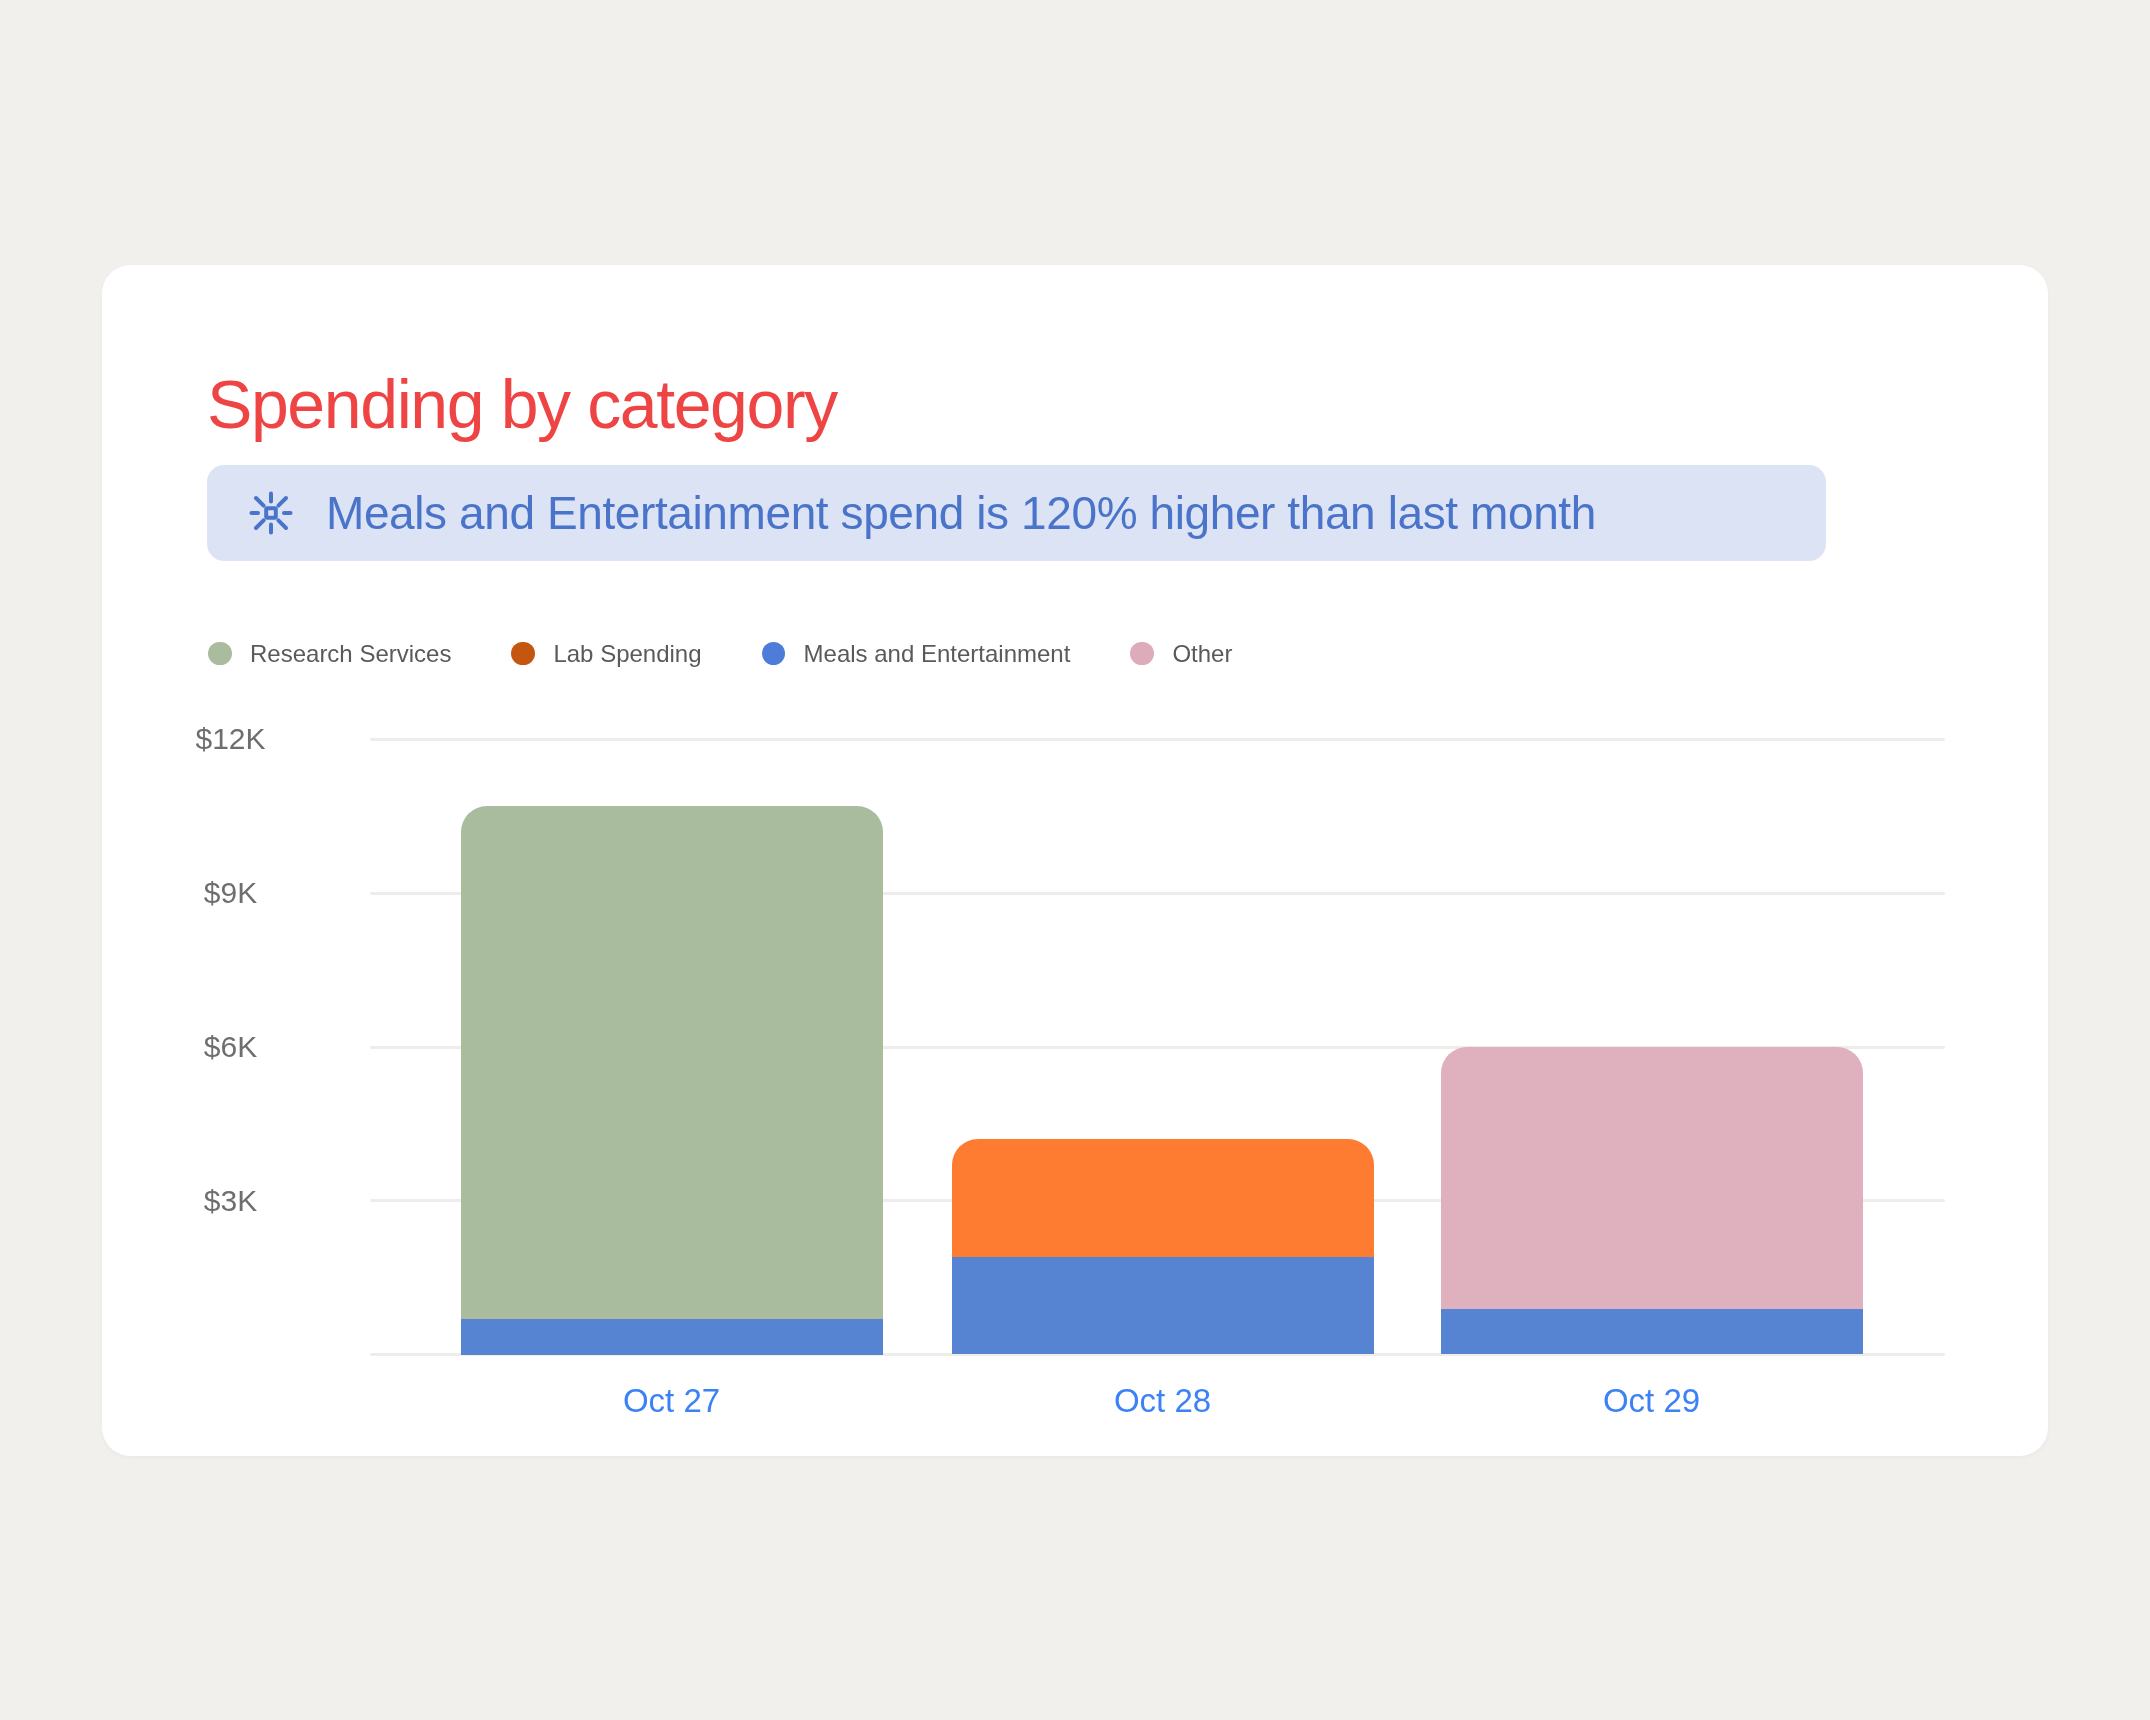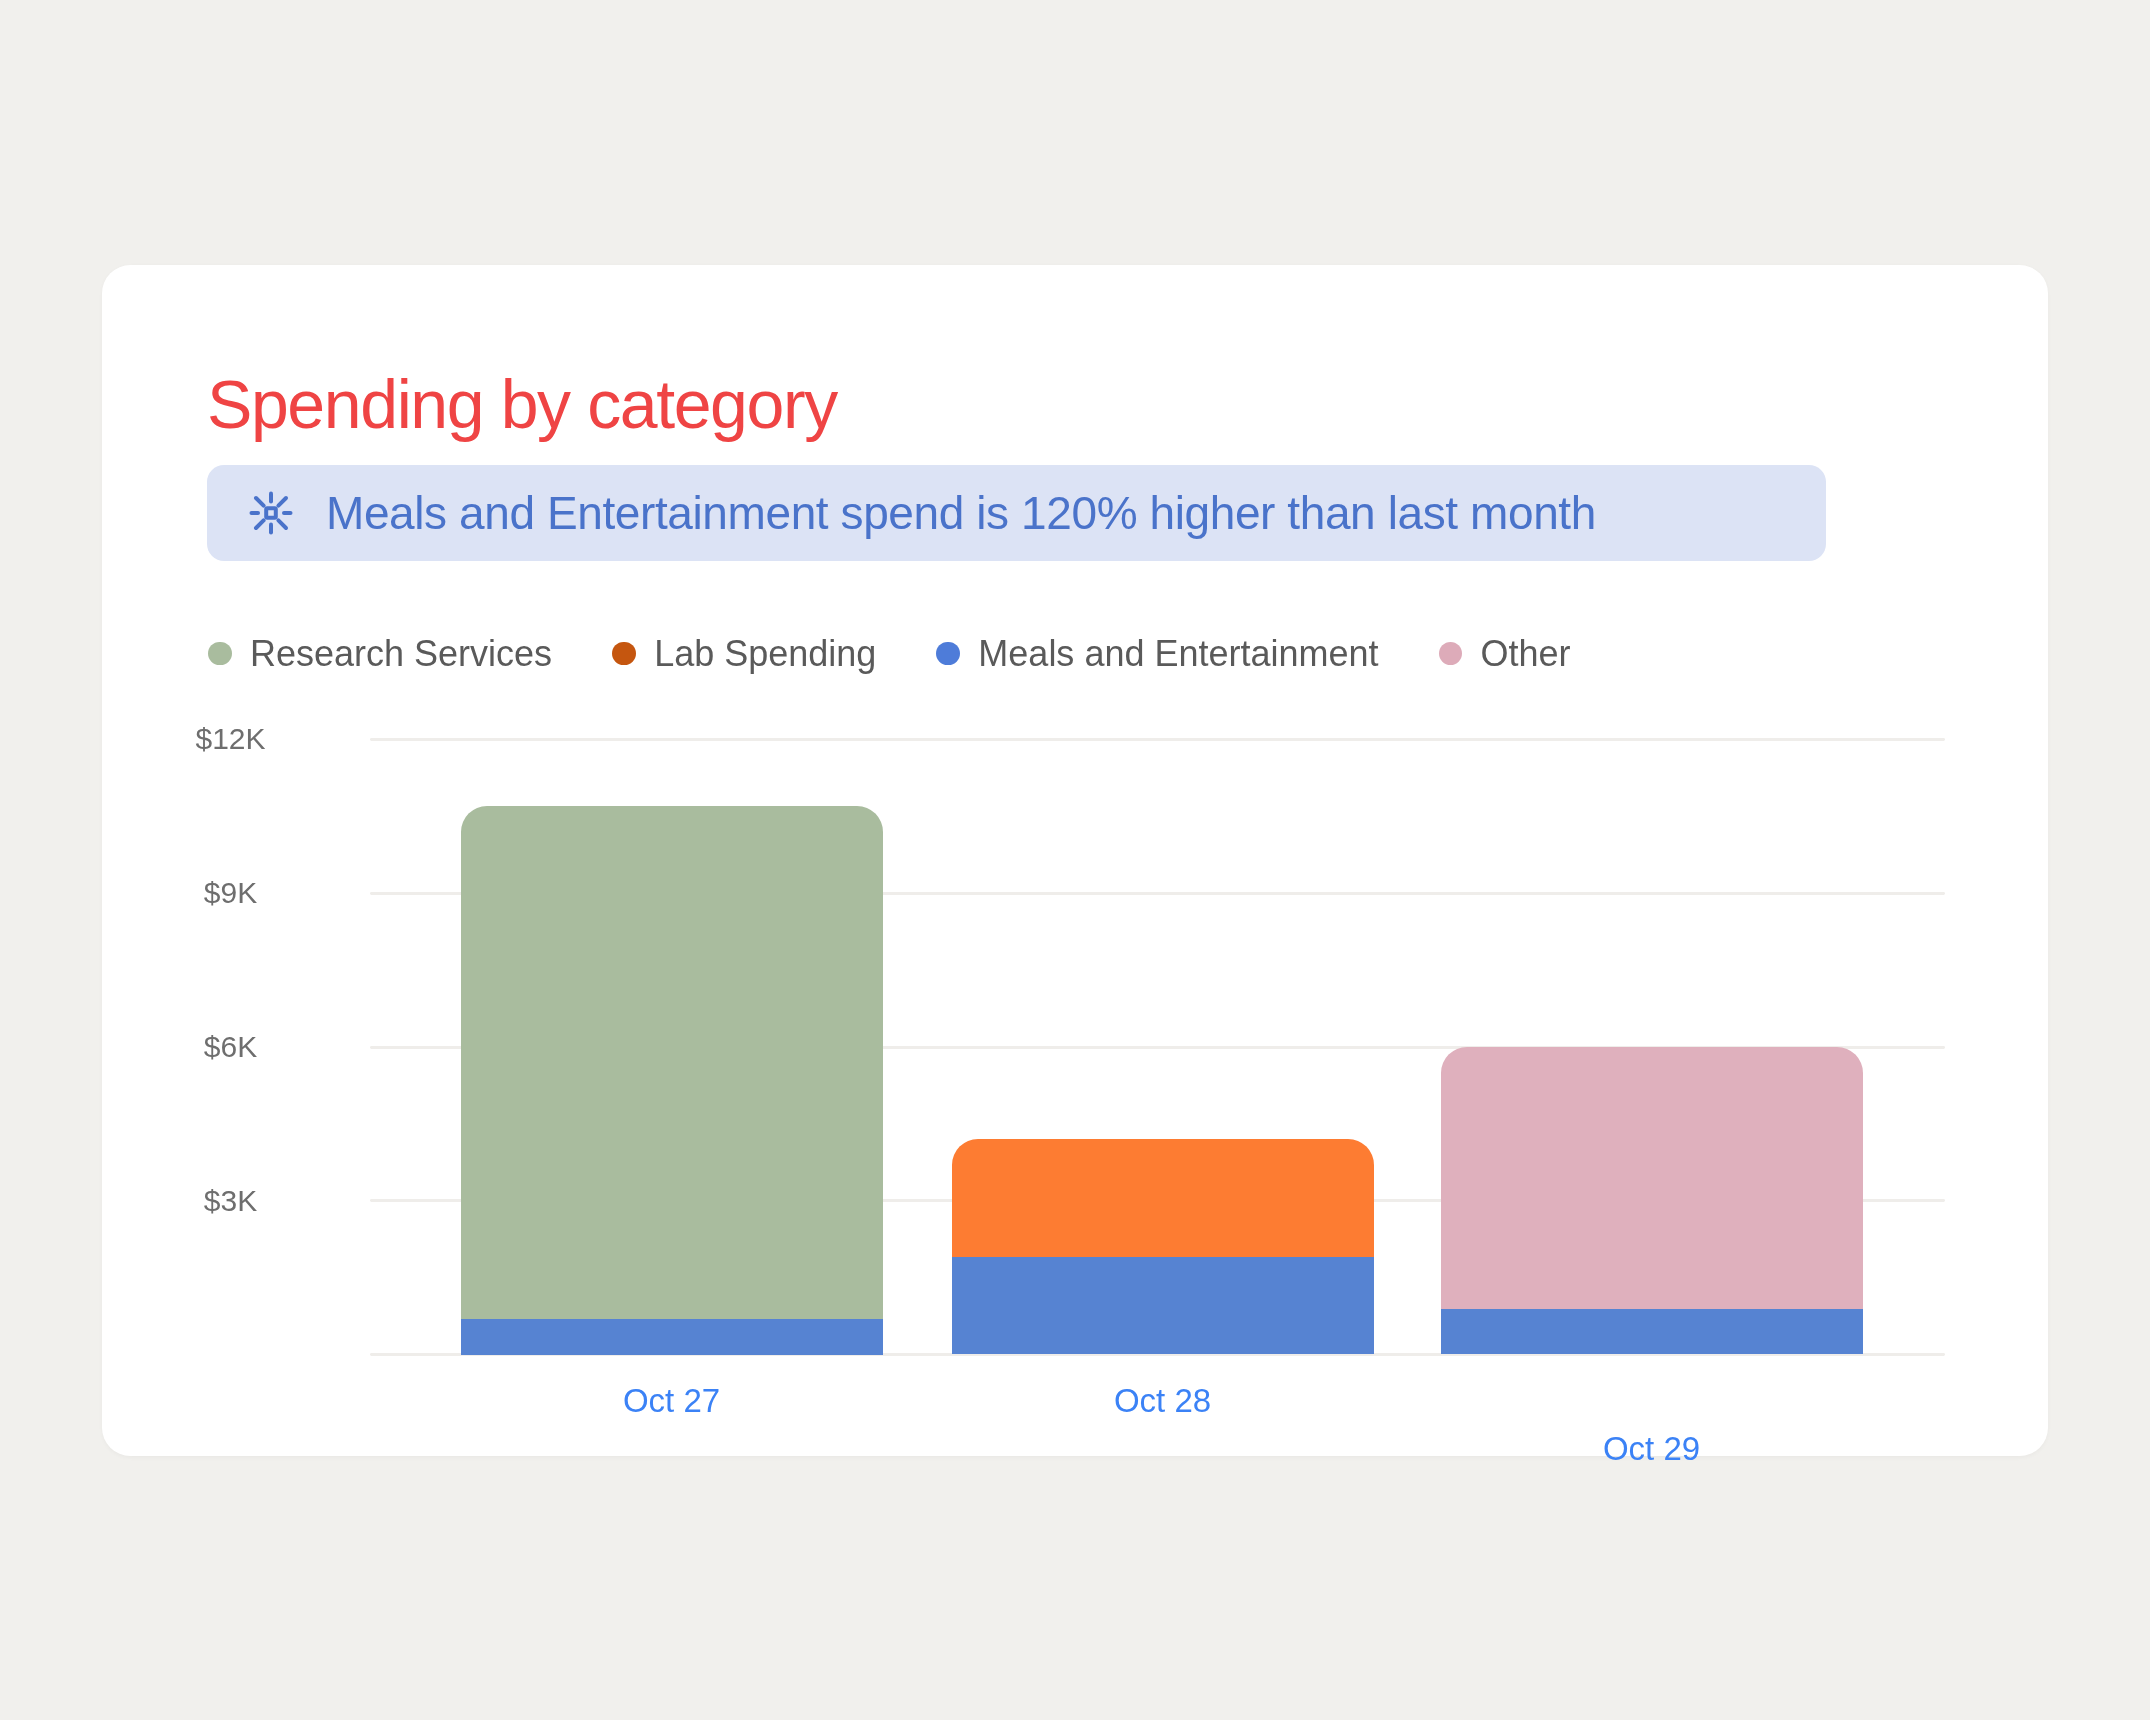--- a/index.html
+++ b/index.html
@@ -32,21 +32,21 @@
     font-size:46px; line-height:50px; color:#4a73ca; font-weight:400;
     letter-spacing:-0.4px;
   }
   .banner-icon { width:48px; height:48px; flex:0 0 auto; display:block; }
   .legend {
     position:absolute; left:106px; top:370px;
     display:flex; align-items:center; gap:60px;
   }
   .legend-item { display:flex; align-items:center; gap:18.5px; cursor:default; }
   .legend-dot { width:23.5px; height:23.5px; border-radius:50%; flex:0 0 auto; }
-  .legend-label { font-size:36px; line-height:37px; color:#5a5a5a; }
+  .legend-label { font-size:24px; line-height:37px; color:#5a5a5a; }
   .chart { position:absolute; left:0; top:0; width:100%; height:100%; }
   .gridline {
     position:absolute; height:2.8px; background:#efedea; border-radius:1.4px;
   }
   .y-tick-label {
     position:absolute; width:171px; text-align:center;
     font-size:30px; line-height:34px; color:#6e6e6e;
   }
   .bar-segment { position:absolute; }
   .x-tick-label {
@@ -106,17 +106,17 @@
       <div class="y-tick-label" style="left: 43px; top: 919px;">$3K</div>
       <div class="gridline" style="left: 268px; width: 1575px; top: 1088px;"></div>
       <div class="bar-segment" style="left: 359px; top: 1054px; width: 422px; height: 36px; background: rgb(86, 131, 210);"></div>
       <div class="bar-segment" style="left: 359px; top: 541px; width: 422px; height: 513px; background: rgb(169, 188, 158); border-radius: 26px 26px 0px 0px;"></div>
       <div class="x-tick-label" style="left: 427px; top: 1117px;">Oct 27</div>
       <div class="bar-segment" style="left: 850px; top: 992px; width: 422px; height: 97px; background: rgb(86, 131, 210);"></div>
       <div class="bar-segment" style="left: 850px; top: 874px; width: 422px; height: 118px; background: rgb(253, 124, 50); border-radius: 26px 26px 0px 0px;"></div>
       <div class="x-tick-label" style="left: 918px; top: 1117px;">Oct 28</div>
       <div class="bar-segment" style="left: 1339px; top: 1043px; width: 422px; height: 46px; background: rgb(86, 131, 210);"></div>
       <div class="bar-segment" style="left: 1339px; top: 782px; width: 422px; height: 262px; background: rgb(223, 176, 189); border-radius: 26px 26px 0px 0px;"></div>
-      <div class="x-tick-label" style="left: 1407px; top: 1117px; margin-top: 48px;">Oct 29</div>
+      <div class="x-tick-label" style="left: 1407px; top: 1117px;">Oct 29</div>
     </div>
 
 </div>
 
 
 </body></html>

